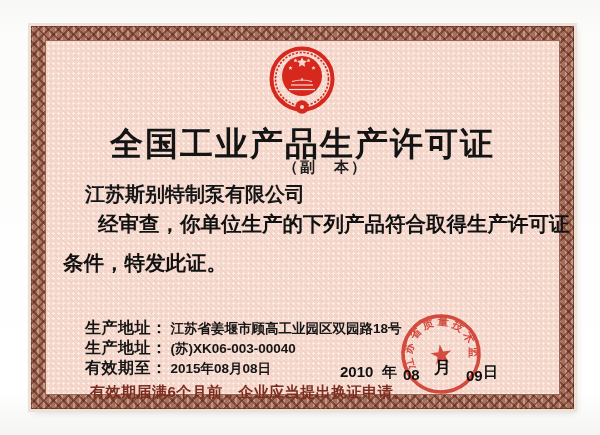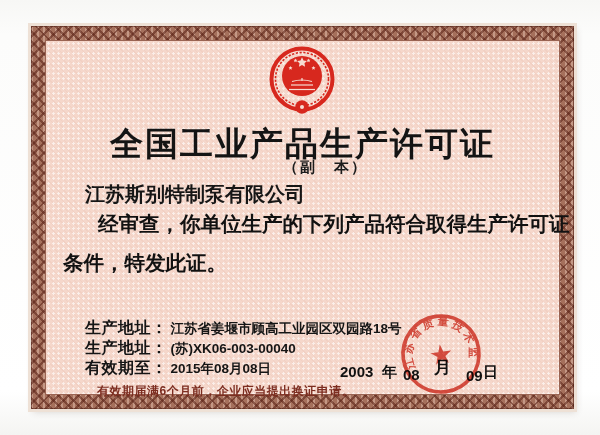--- a/index.html
+++ b/index.html
@@ -36,21 +36,21 @@
   .frow{position:absolute;left:54px;white-space:nowrap;color:#151515;}
   .flabel{font-size:16px;font-weight:bold;letter-spacing:.5px;}
   .fvalue{font-size:13.5px;font-weight:bold;margin-left:3px;}
   .fnote{font-size:11px;font-weight:bold;}
   .r1{top:238px}.r2{top:272px}.r3{top:292px}.r4{top:312px}.r5{top:332px}
 
   .dpart{position:absolute;top:337px;font-size:15px;font-weight:bold;color:#111;}
   .d-year{left:309px}.d-yu{left:351px}.d-month{left:372px;top:340px}
   .d-mu{left:403px;top:330px;font-size:17px}.d-day{left:435px;top:341px}.d-du{left:452px}
 
-  .note{position:absolute;left:66px;top:357px;font-size:12px;font-weight:bold;
+  .note{position:absolute;left:59px;top:357px;font-size:15px;font-weight:bold;
     color:#7c2d20;letter-spacing:.5px;}
 
   .seal{position:absolute;left:368px;top:286px;width:84px;height:84px;
     mix-blend-mode:multiply;opacity:.92;transform:rotate(-8deg);}
 </style>
 </head>
 <body>
 
 <div class="page">
   <div class="certificate">
@@ -95,21 +95,21 @@
       <div class="frow r3">
         <span class="flabel">生产地址：</span><span class="fvalue">江苏省姜堰市顾高工业园区双园路18号</span>
       </div>
       <div class="frow r4">
         <span class="flabel">生产地址：</span><span class="fvalue">(苏)XK06-003-00040</span>
       </div>
       <div class="frow r5">
         <span class="flabel">有效期至：</span><span class="fvalue">2015年08月08日</span>
       </div>
 
-      <span class="dpart d-year">2003</span>
+      <span class="dpart d-year">2010</span>
       <span class="dpart d-yu">年</span>
       <span class="dpart d-month">08</span>
       <span class="dpart d-mu">月</span>
       <span class="dpart d-day">09</span>
       <span class="dpart d-du">日</span>
 
       <div class="note">有效期届满6个月前，企业应当提出换证申请。</div>
 
       <svg class="seal" viewBox="0 0 84 84" aria-hidden="true">
         <circle cx="42" cy="42" r="38" fill="none" stroke="#d8493c" stroke-width="3.6"></circle>

